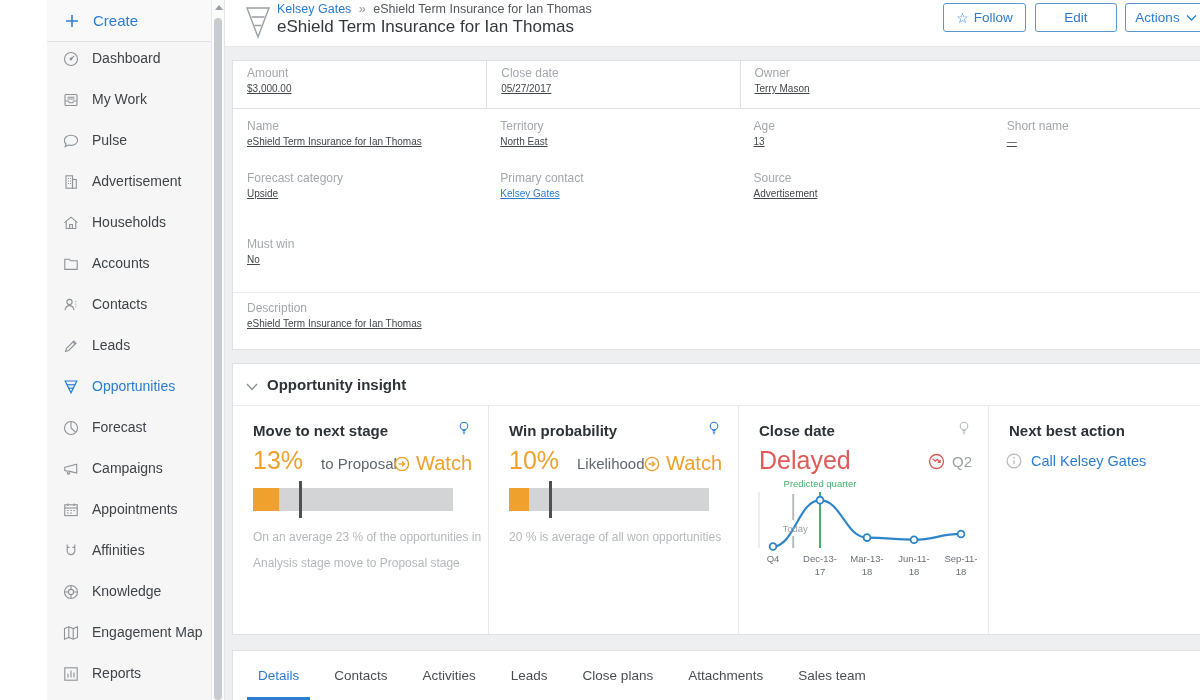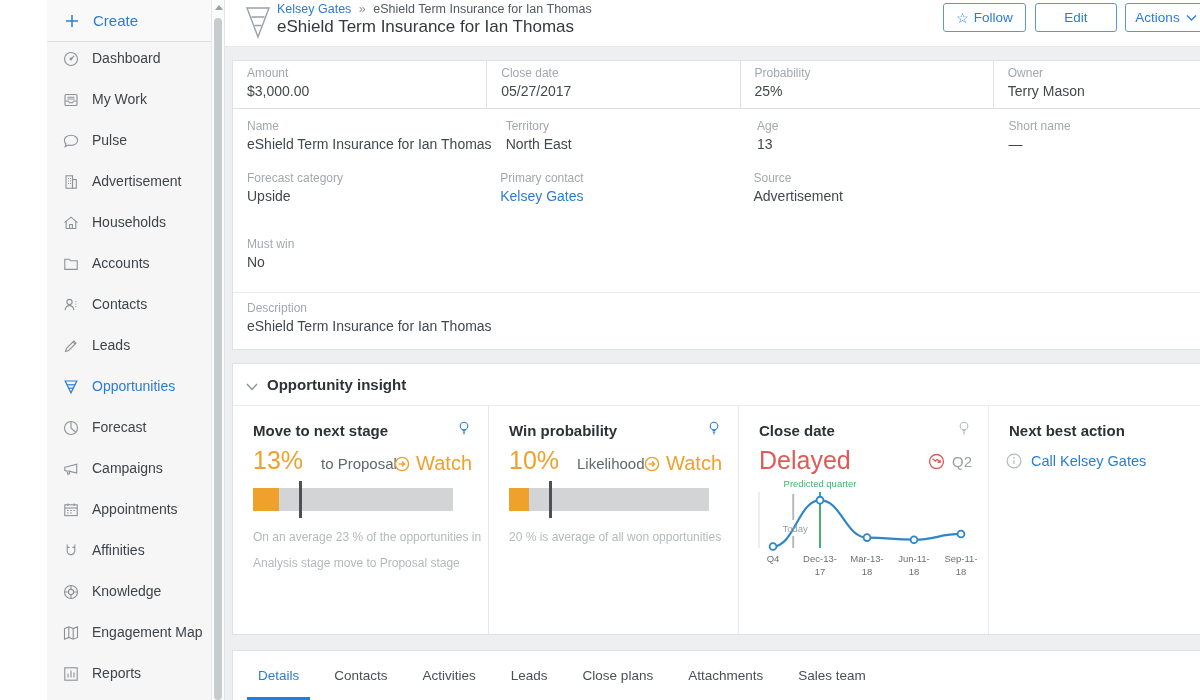--- a/index.html
+++ b/index.html
@@ -40,21 +40,21 @@
   .star-glyph{font-size:14px;margin-right:5px;}
   .btn-chevron{margin-left:6px;}
   #bubble-icon{position:absolute;left:992px;top:5px;cursor:pointer;}
 
   
   #details-card{position:absolute;left:185px;top:60px;width:1015px;height:290px;background:#fff;border:1px solid var(--card-border);}
   #summary-row{display:grid;grid-template-columns:1fr 1fr 1fr 1fr;height:48px;border-bottom:1px solid var(--card-border);}
   .sum-cell{padding:5px 0 0 14px;}
   .sum-cell + .sum-cell{border-left:1px solid var(--card-border);}
   .fld-label{font-size:12px;color:var(--label);display:block;}
-  .fld-value{font-size:14px;color:var(--value);display:block;margin-top:3px;white-space:nowrap;}
+  .fld-value{font-size:10px;color:var(--value);display:block;margin-top:3px;white-space:nowrap;text-decoration:underline;}
   .fld-link{color:var(--accent);cursor:pointer;}
   .field-row{position:absolute;left:0;width:100%;display:grid;grid-template-columns:1fr 1fr 1fr 1fr;}
   .field-cell{padding-left:14px;}
   #frow-a{top:58px;} #frow-b{top:110px;} #frow-c{top:176px;}
   #desc-divider{position:absolute;left:0;top:231px;width:100%;border-top:1px solid #e9ebec;}
   #desc-block{position:absolute;left:14px;top:240px;}
 
   
   #insight-card{position:absolute;left:185px;top:363px;width:1015px;height:272px;background:#fff;border:1px solid var(--card-border);overflow:hidden;}
   #insight-head{position:relative;height:42px;border-bottom:1px solid #e9ebec;}
@@ -298,24 +298,20 @@
     <div id="summary-row">
       <div class="sum-cell">
         <span class="fld-label">Amount</span>
         <span class="fld-value">$3,000.00</span>
       </div>
       <div class="sum-cell">
         <span class="fld-label">Close date</span>
         <span class="fld-value">05/27/2017</span>
       </div>
       <div class="sum-cell">
-        <span class="fld-label">Probability</span>
-        <span class="fld-value">25%</span>
-      </div>
-      <div class="sum-cell">
         <span class="fld-label">Owner</span>
         <span class="fld-value">Terry Mason</span>
       </div>
     </div>
 
     <div class="field-row" id="frow-a">
       <div class="field-cell">
         <span class="fld-label">Name</span>
         <span class="fld-value">eShield Term Insurance for Ian Thomas</span>
       </div>

